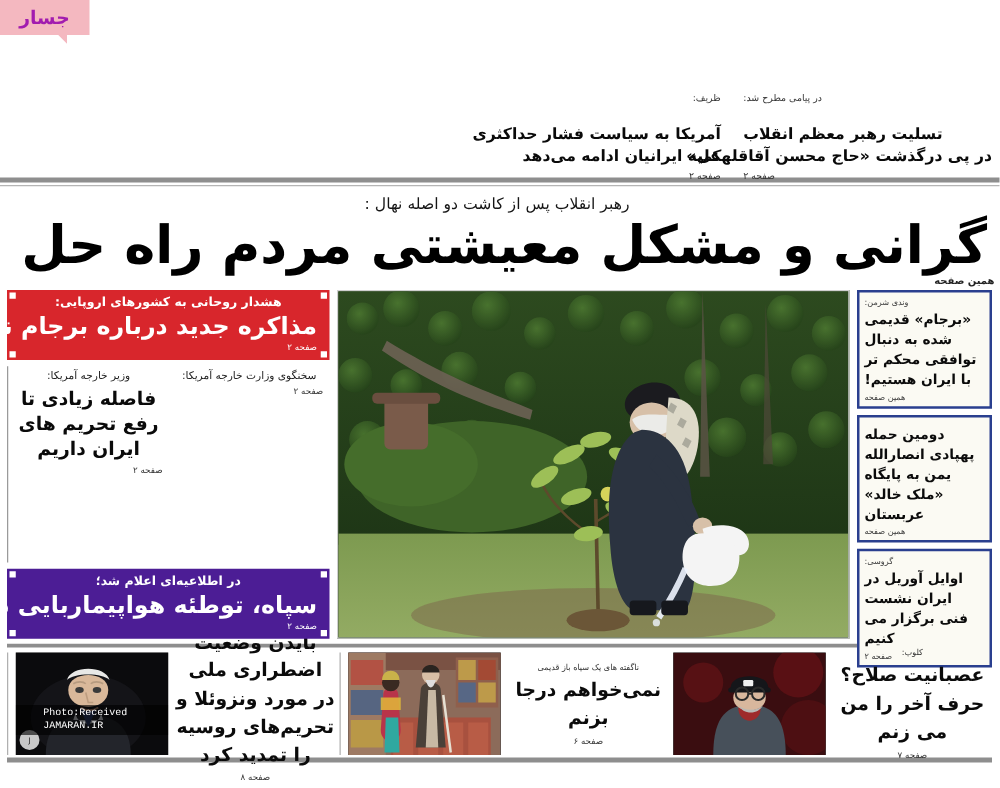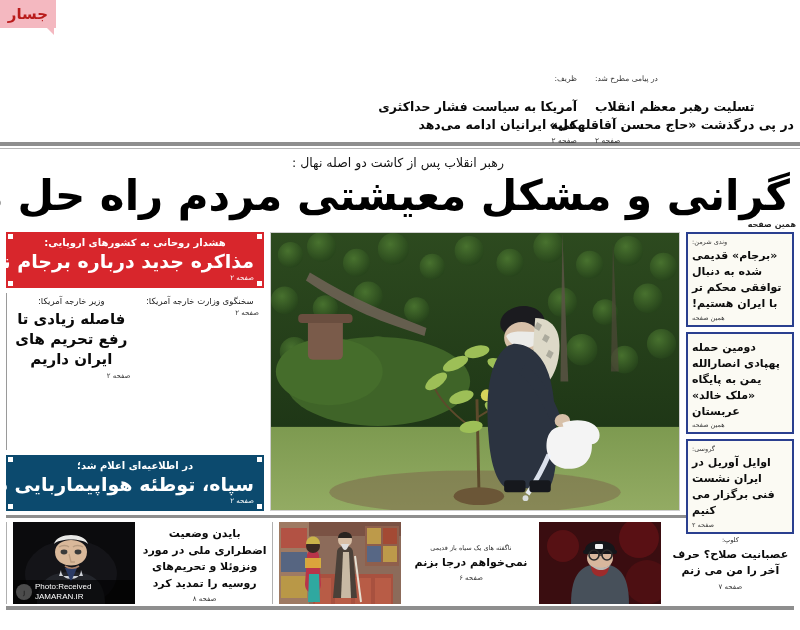--- a/index.html
+++ b/index.html
@@ -22,24 +22,24 @@
     position: relative;
     background: #ffffff;
     box-sizing: border-box;
   }
 
   
   .corner-badge {
     position: absolute;
     top: 0;
     left: 0;
-    width: 56px;
+    width: 72px;
     height: 28px;
     background: #f4b8c0;
-    color: #b91c1c;
+    color: #a21caf;
     font-size: 15px;
     font-weight: bold;
     letter-spacing: 2px;
     display: flex;
     align-items: center;
     justify-content: center;
     z-index: 20;
   }
   .corner-badge::after {
     content: "";
@@ -213,21 +213,21 @@
 
   
   .flag-box {
     position: relative;
     padding: 5px 10px 6px 10px;
     box-sizing: border-box;
     text-align: center;
     color: #ffffff;
   }
   .flag-box.red { background: #d8262c; }
-  .flag-box.blue { background: #0c4a6e; }
+  .flag-box.blue { background: #4c1d95; }
   .flag-kicker {
     font-size: 10px;
     font-weight: bold;
     margin-bottom: 2px;
   }
   .flag-title {
     font-size: 19px;
     font-weight: bold;
     line-height: 1.2;
     letter-spacing: -0.5px;
@@ -310,38 +310,38 @@
     flex: 1;
     text-align: center;
     align-self: center;
   }
   .btext-kicker {
     font-size: 6.5px;
     color: #333;
     margin-bottom: 3px;
   }
   .btext-title {
-    font-size: 11px;
+    font-size: 15px;
     font-weight: bold;
     line-height: 1.5;
     color: #0b0b0b;
   }
   .btext-ref {
     font-size: 7px;
     color: #333;
     margin-top: 3px;
   }
   .watermark {
     position: absolute;
     left: 0;
-    bottom: 0;
+    bottom: 16px;
     background: rgba(0,0,0,0.62);
     color: #fff;
     font-size: 8px;
-    font-family: Liberation Sans, sans-serif;
+    font-family: Liberation Mono, monospace;
     direction: ltr;
     text-align: left;
     padding: 2px 4px 2px 22px;
     line-height: 1.25;
     width: 100%;
     box-sizing: border-box;
   }
   .wm-logo {
     position: absolute;
     left: 3px;

